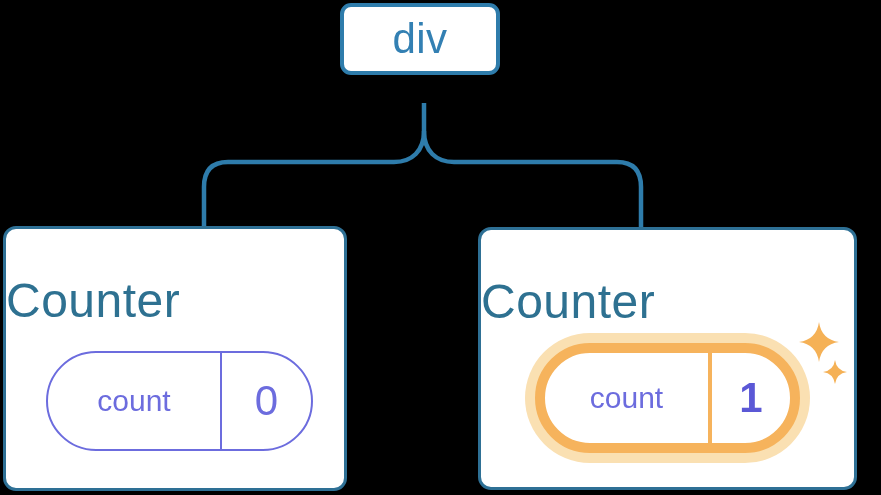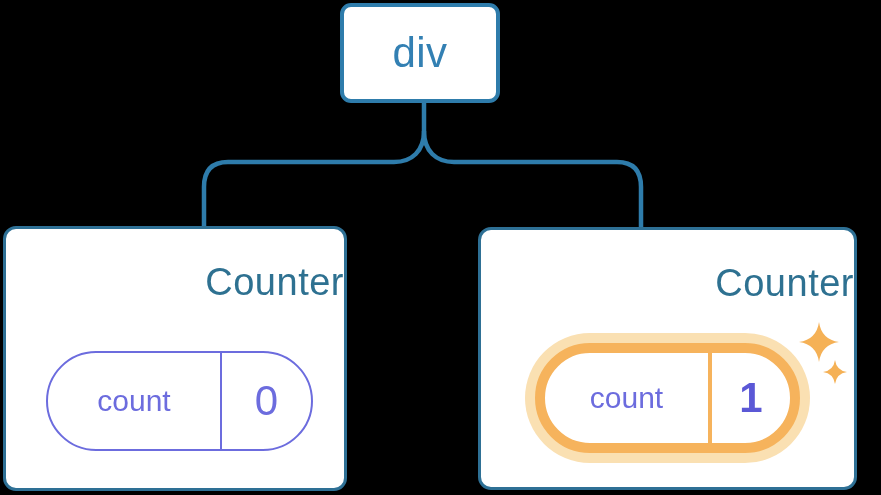--- a/index.html
+++ b/index.html
@@ -5,36 +5,36 @@
   html,body{margin:0;padding:0;background:#000;}
   .canvas{
     position:relative;width:881px;height:495px;background:var(--background,#000);
     font-family:"Liberation Sans","DejaVu Sans",sans-serif;overflow:hidden;
   }
   .connectors{position:absolute;left:0;top:0;width:881px;height:495px;}
   .connectors path{fill:none;stroke:var(--connector,#2e7cab);stroke-width:4.5;stroke-linejoin:round;}
 
   .node{position:absolute;background:var(--node_bg,#fff);box-sizing:border-box;}
   .root-node{
-    left:340px;top:3px;width:160px;height:100px;
+    left:340px;top:3px;width:160px;height:72px;
     border:4px solid var(--root_border,#2e7cab);border-radius:11px;
     display:flex;align-items:center;justify-content:center;
   }
   .root-label{color:var(--root_label,#3380b3);font-size:42px;font-weight:500;letter-spacing:.5px;}
 
   .counter-node{
     top:226px;height:265px;
     border:3px solid var(--node_border,#2e7095);border-radius:13px;
   }
   .counter-left{left:3px;width:344px;}
   .counter-right{left:478px;top:227px;width:379px;height:263px;}
 
   .component-title{
-    position:absolute;left:0;top:32px;width:100%;text-align:right;
-    color:var(--title,#2e7191);font-size:38px;font-weight:500;letter-spacing:.5px;
+    position:absolute;left:0;top:44px;width:100%;text-align:left;
+    color:var(--title,#2e7191);font-size:48px;font-weight:500;letter-spacing:.5px;
   }
 
   
   .pill-plain{
     position:absolute;left:40px;top:122px;width:267px;height:100px;box-sizing:border-box;
     border:2px solid var(--purple,#6c6cde);border-radius:50px;background:#fff;
     display:flex;align-items:stretch;
   }
   .pill-plain .pill-key{width:172px;display:flex;align-items:center;justify-content:center;}
   .pill-plain .pill-divider{width:2px;background:var(--purple,#6c6cde);}

